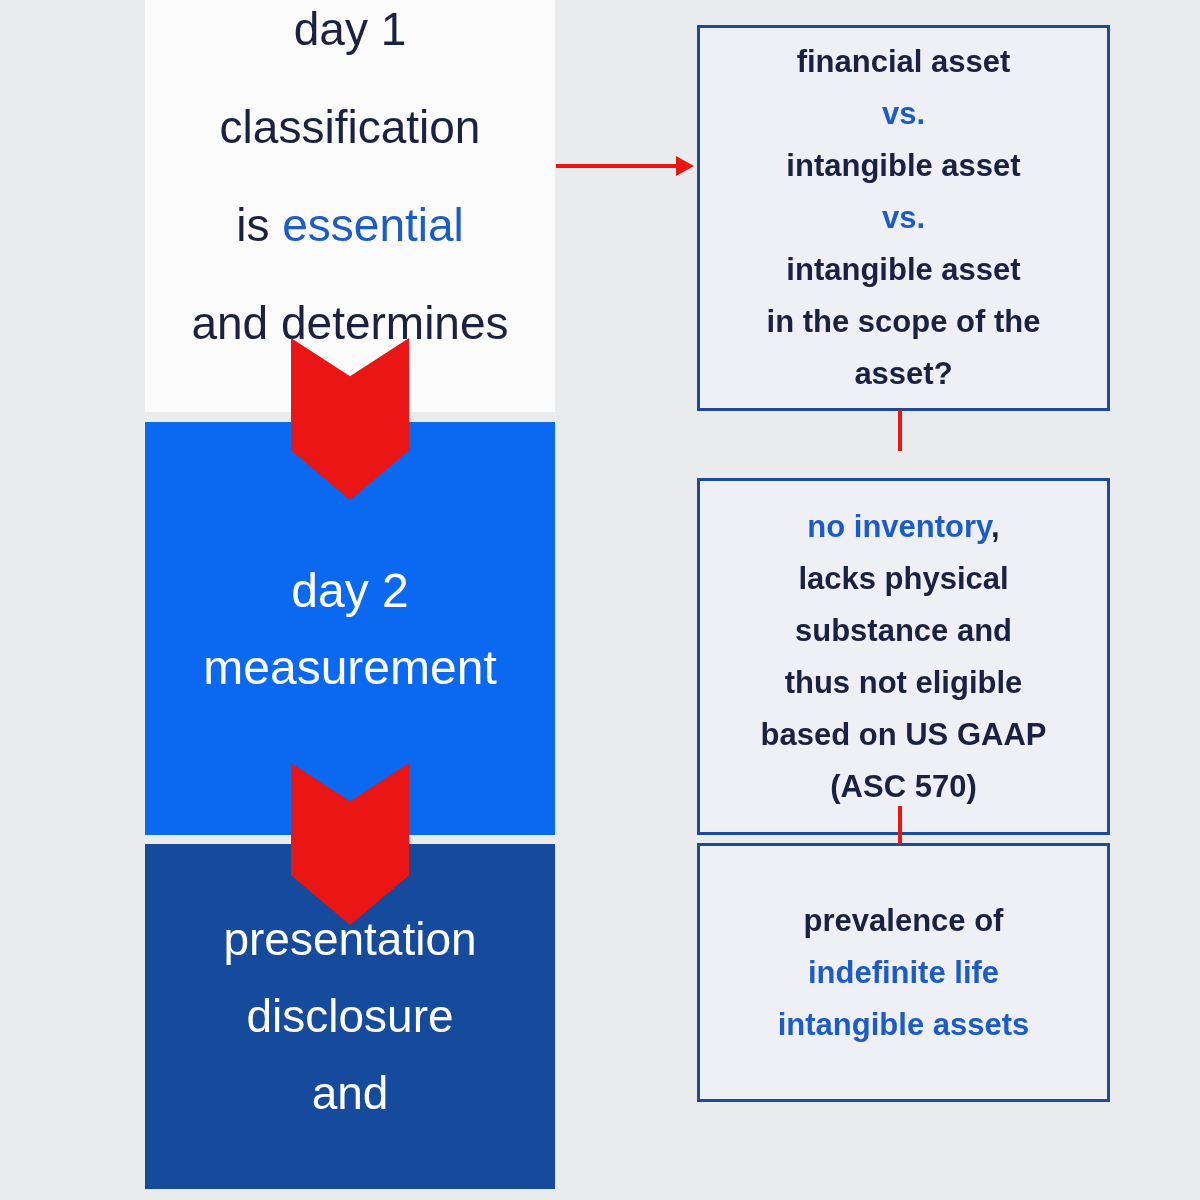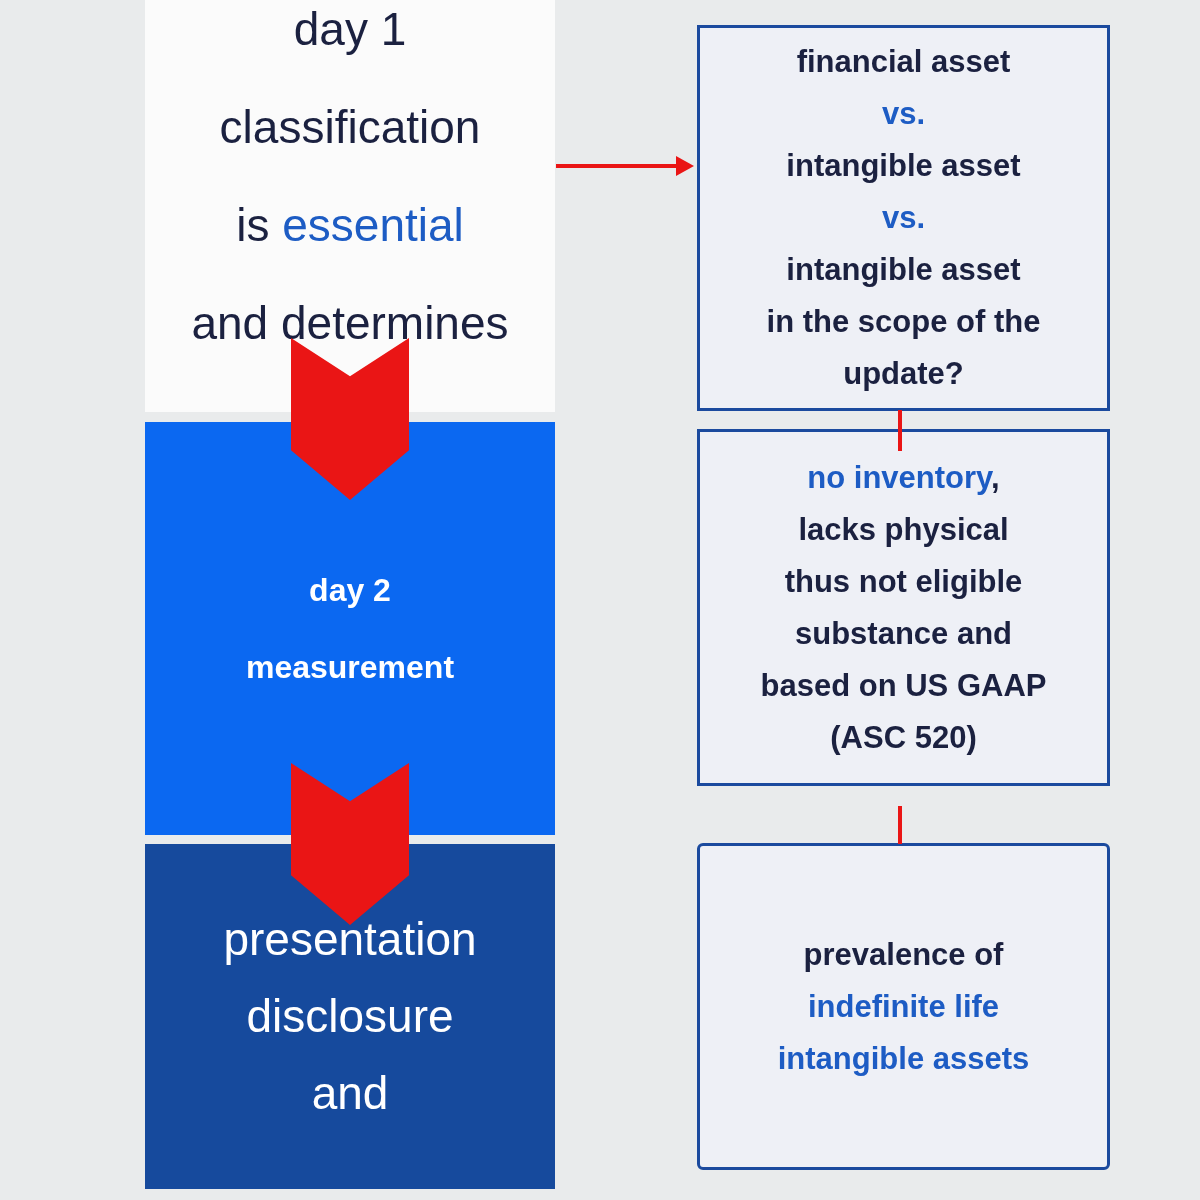--- a/index.html
+++ b/index.html
@@ -34,23 +34,23 @@
     line-height: 77px;
     padding-bottom: 60px;
     font-weight: 500;
     gap: 21px;
   }
   .step1 .accent { color: var(--blue-text, #2161c4); margin-top: 13px; }
   .step2 {
     top: 422px; height: 413px;
     background: var(--bright-blue, #0b68f1);
     color: #ffffff;
-    font-size: 32px;
+    font-size: 48px;
     line-height: 77px;
-    font-weight: 700;
+    font-weight: 400;
   }
   .step3 {
     top: 844px; height: 345px;
     background: var(--dark-blue, #164a9d);
     color: #ffffff;
     font-size: 46px;
     line-height: 77px;
     font-weight: 400;
   }
 
@@ -101,22 +101,22 @@
     align-items: center;
     text-align: center;
     color: var(--navy-text, #151f47);
     font-size: 31px;
     font-weight: bold;
     line-height: 52px;
     z-index: 2;
   }
   .panel .blue { color: var(--blue-text, #1d5cc4); }
   .panel-1 { top: 25px;  height: 386px; }
-  .panel-2 { top: 429px; height: 357px; }
-  .panel-3 { top: 843px; height: 327px; border-radius: 6px; }
+  .panel-2 { top: 478px; height: 357px; }
+  .panel-3 { top: 843px; height: 259px; }
 </style>
 </head>
 <body>
 
 <div class="canvas">
 
   <div class="left-box step1">
     <div>day 1</div>
     <div>classification</div>
     <div><span>is </span><span class="accent">essential</span></div>
@@ -155,30 +155,30 @@
   <div class="v-connector v-connector-1"></div>
   <div class="v-connector v-connector-2"></div>
 
   <div class="panel panel-1">
     <div>financial asset</div>
     <div class="blue">vs.</div>
     <div>intangible asset</div>
     <div class="blue">vs.</div>
     <div>intangible asset</div>
     <div>in the scope of the</div>
-    <div>update?</div>
+    <div>asset?</div>
   </div>
 
   <div class="panel panel-2">
     <div><span class="blue">no inventory</span><span>,</span></div>
     <div>lacks physical</div>
+    <div>substance and</div>
     <div>thus not eligible</div>
-    <div>substance and</div>
     <div>based on US GAAP</div>
-    <div>(ASC 520)</div>
+    <div>(ASC 570)</div>
   </div>
 
   <div class="panel panel-3">
     <div>prevalence of</div>
     <div class="blue">indefinite life</div>
     <div class="blue">intangible assets</div>
   </div>
 
 </div>
 

